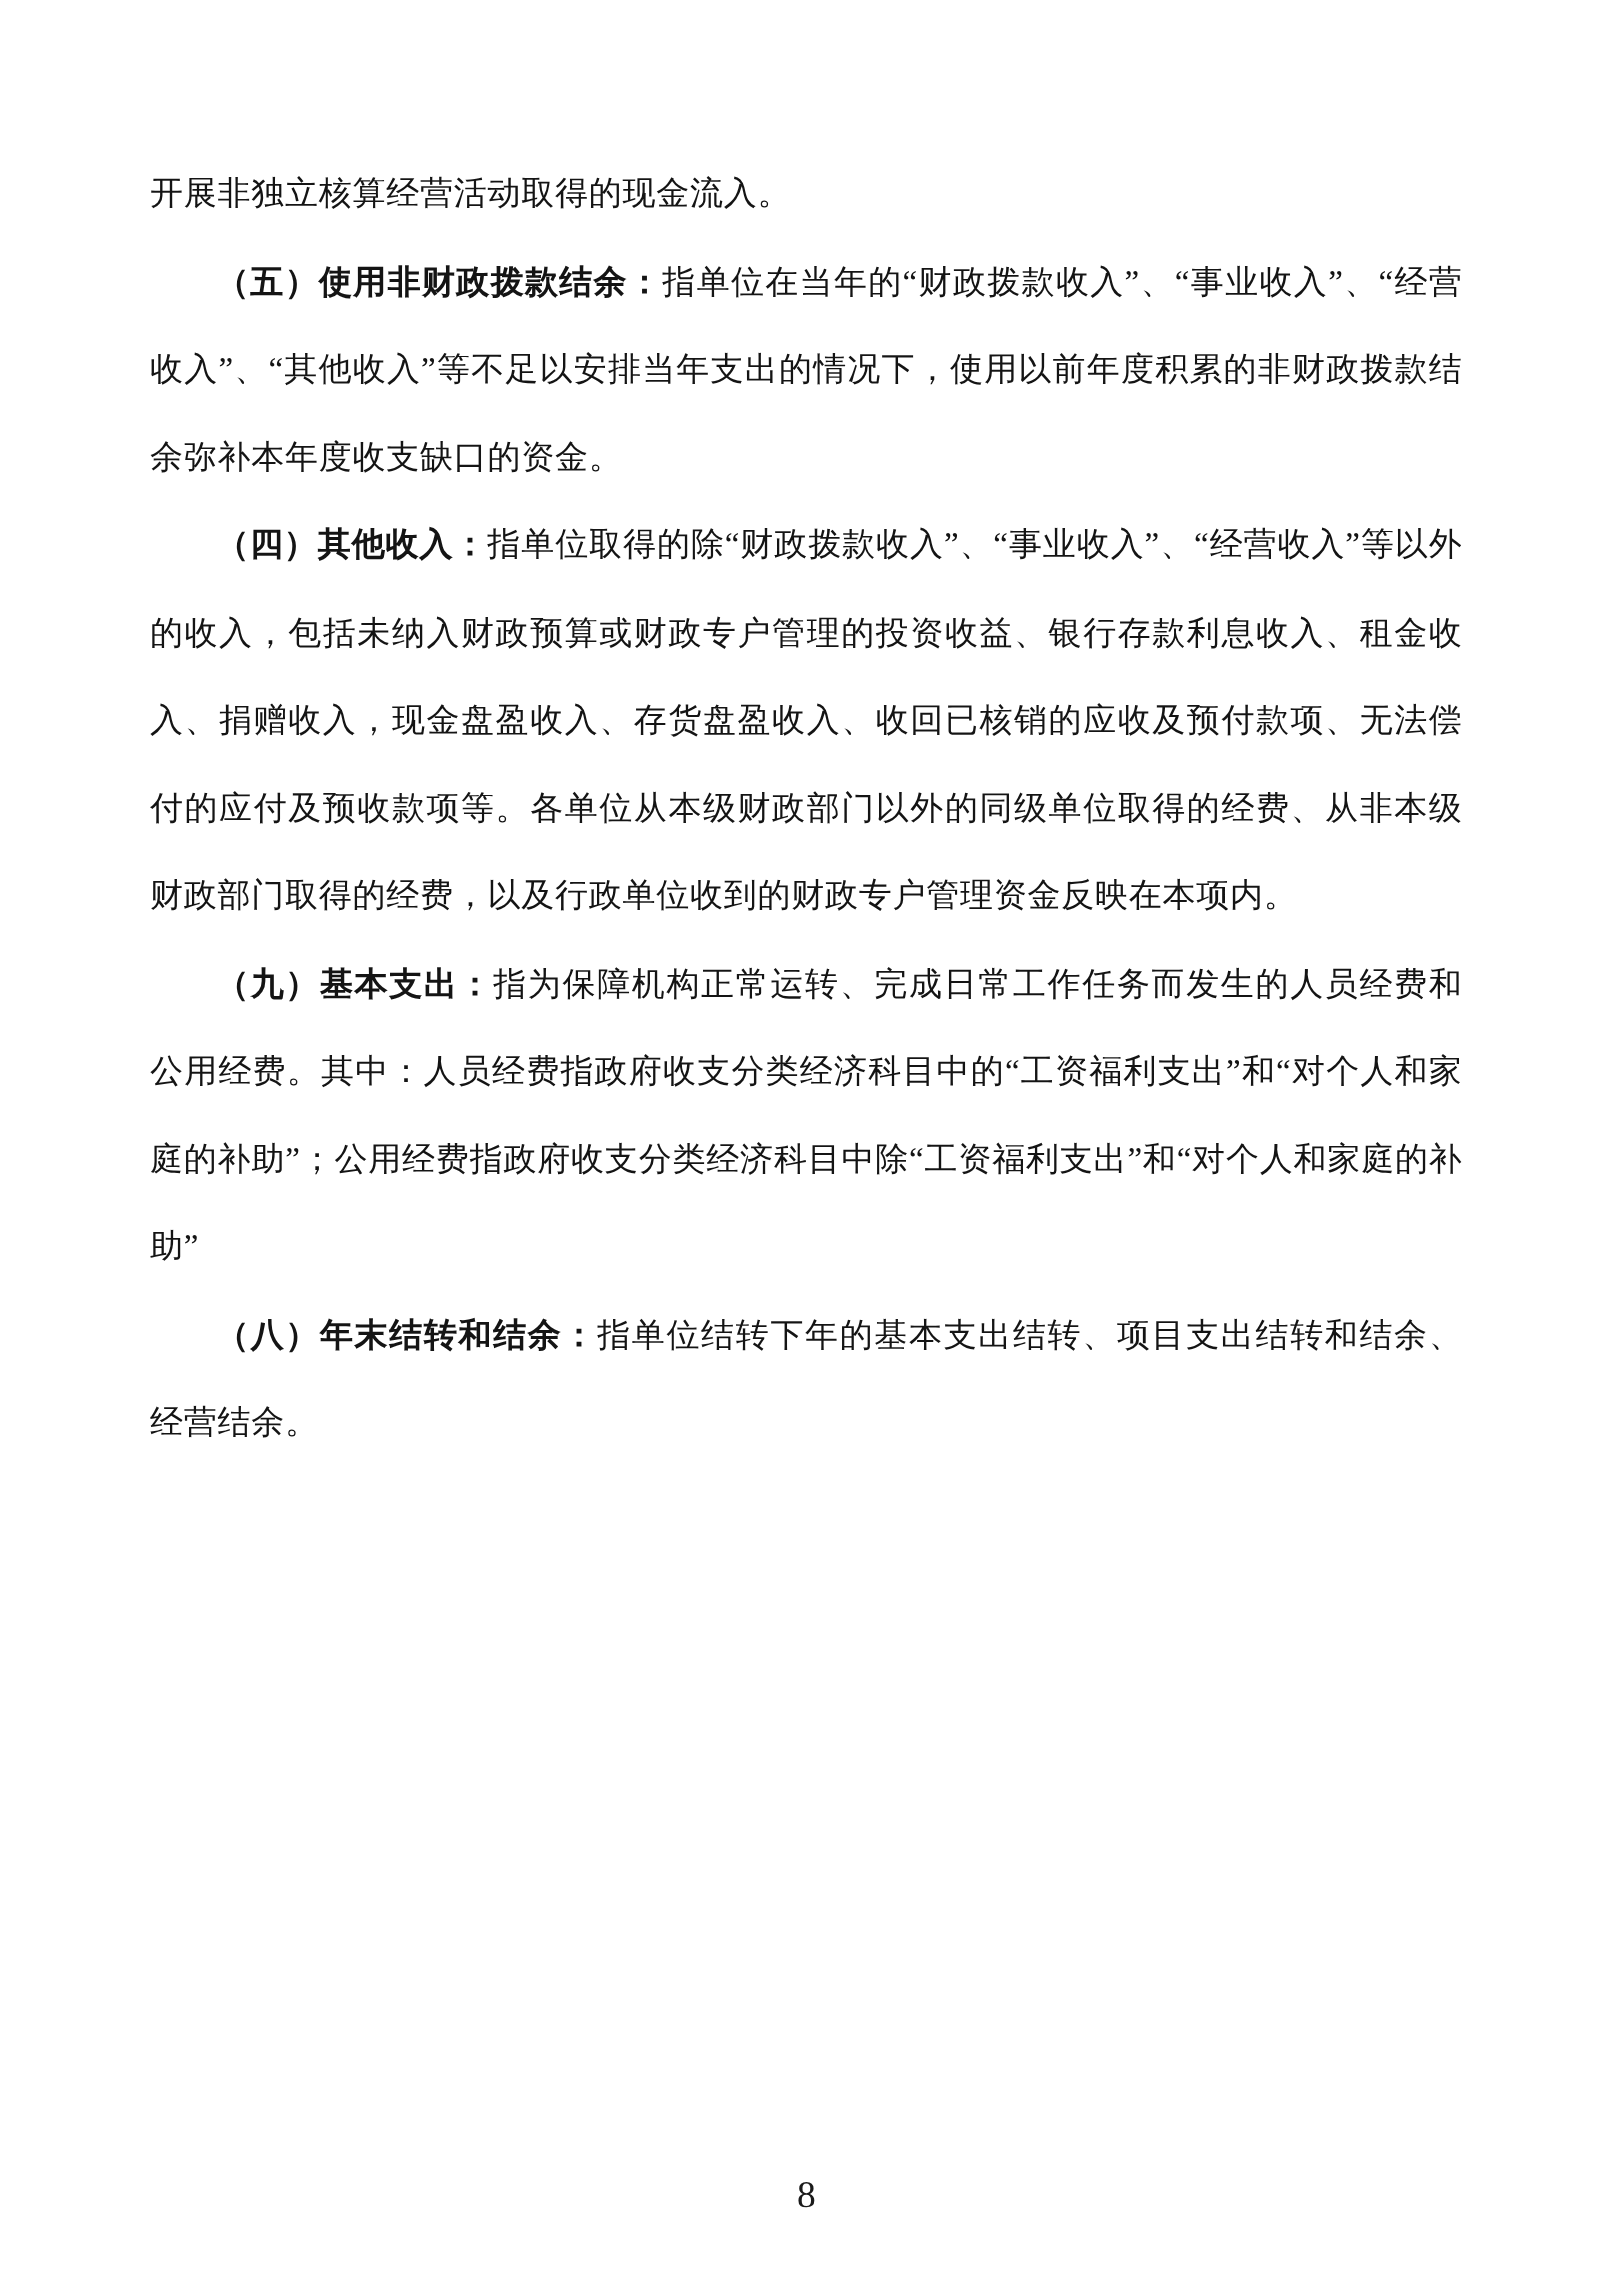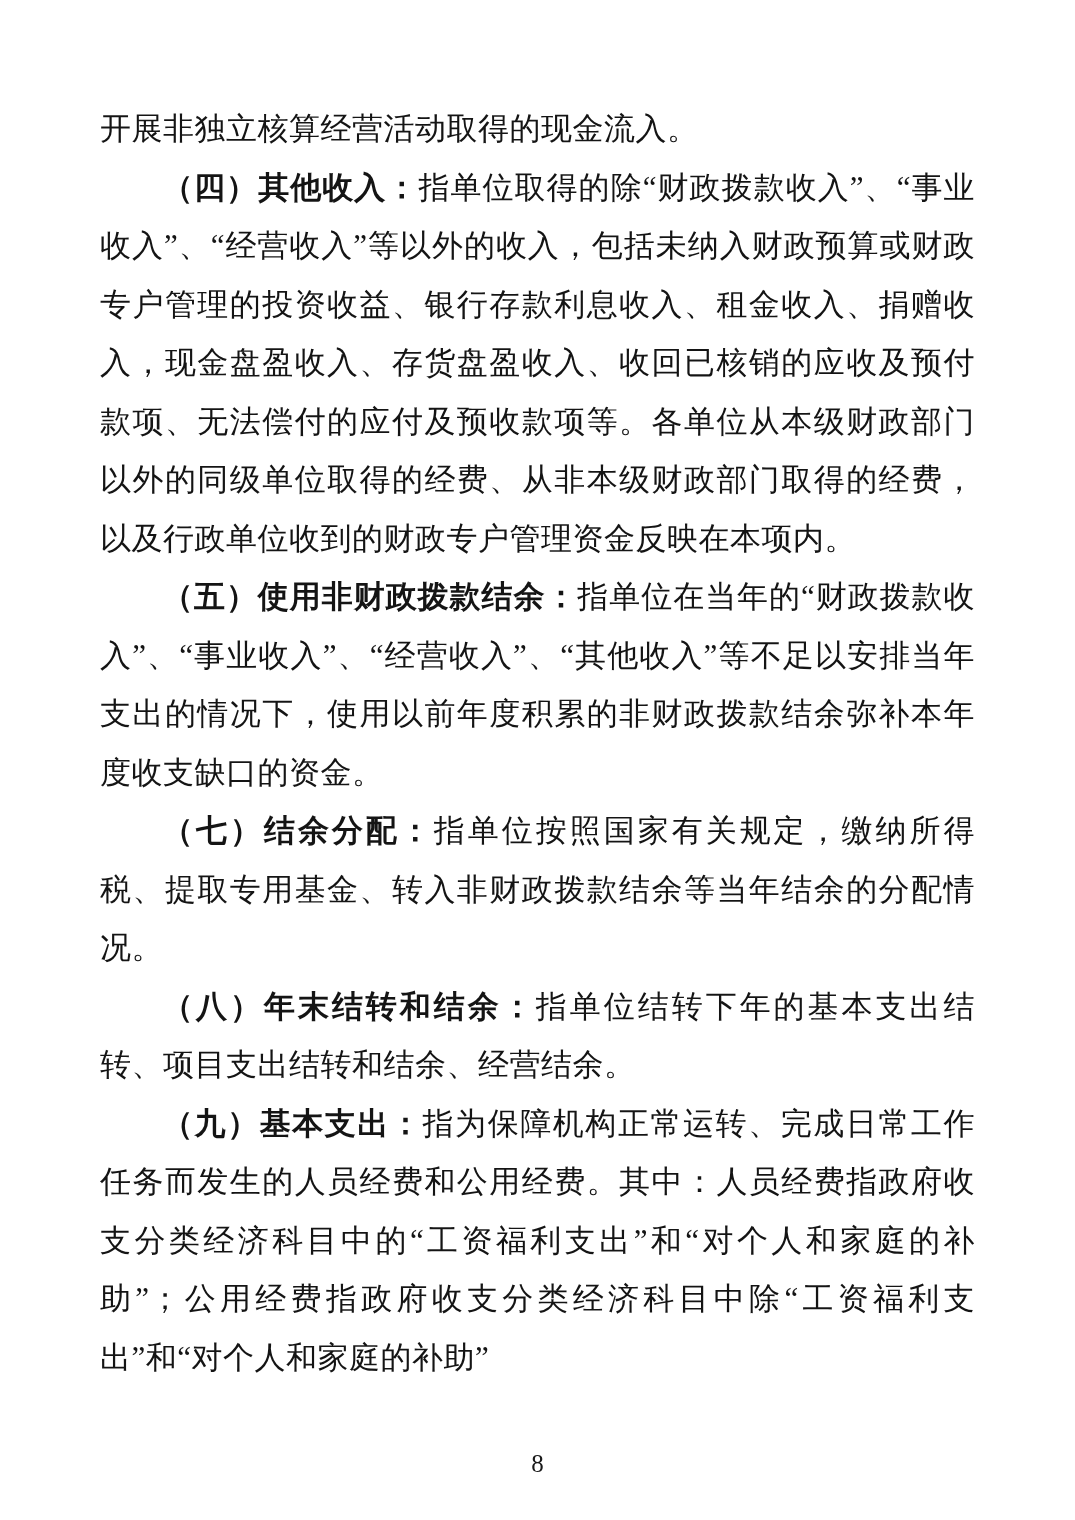--- a/index.html
+++ b/index.html
@@ -15,21 +15,21 @@
     box-sizing: border-box;
     overflow: hidden;
     font-family: "Liberation Serif", "DejaVu Serif", serif;
     color: #141414;
   }
   .text-block {
     position: absolute;
     top: 100px;
     left: 100px;
     width: 875px;
-    font-size: 31px;
+    font-size: 22px;
     line-height: 58.5px;
     letter-spacing: 0.5px;
   }
   .para {
     margin: 0;
     text-align: justify;
     text-justify: inter-character;
     text-indent: 2em;
   }
   .para.no-indent {
@@ -50,27 +50,26 @@
   }
 </style>
 </head>
 <body>
 
 <div class="page">
   <div class="text-block">
 
     <p class="para no-indent"><span class="para-body">开展非独立核算经营活动取得的现金流入。</span></p>
 
+    <p class="para"><span class="para-heading">（五）使用非财政拨款结余：</span><span class="para-body">指单位在当年的“财政拨款收入”、“事业收入”、“经营收入”、“其他收入”等不足以安排当年支出的情况下，使用以前年度积累的非财政拨款结余弥补本年度收支缺口的资金。</span></p>
+
     <p class="para"><span class="para-heading">（四）其他收入：</span><span class="para-body">指单位取得的除“财政拨款收入”、“事业收入”、“经营收入”等以外的收入，包括未纳入财政预算或财政专户管理的投资收益、银行存款利息收入、租金收入、捐赠收入，现金盘盈收入、存货盘盈收入、收回已核销的应收及预付款项、无法偿付的应付及预收款项等。各单位从本级财政部门以外的同级单位取得的经费、从非本级财政部门取得的经费，以及行政单位收到的财政专户管理资金反映在本项内。</span></p>
 
-    <p class="para"><span class="para-heading">（五）使用非财政拨款结余：</span><span class="para-body">指单位在当年的“财政拨款收入”、“事业收入”、“经营收入”、“其他收入”等不足以安排当年支出的情况下，使用以前年度积累的非财政拨款结余弥补本年度收支缺口的资金。</span></p>
 
 
-    <p class="para"><span class="para-heading">（七）结余分配：</span><span class="para-body">指单位按照国家有关规定，缴纳所得税、提取专用基金、转入非财政拨款结余等当年结余的分配情况。</span></p>
+    <p class="para"><span class="para-heading">（九）基本支出：</span><span class="para-body">指为保障机构正常运转、完成日常工作任务而发生的人员经费和公用经费。其中：人员经费指政府收支分类经济科目中的“工资福利支出”和“对个人和家庭的补助”；公用经费指政府收支分类经济科目中除“工资福利支出”和“对个人和家庭的补助”</span></p>
 
     <p class="para"><span class="para-heading">（八）年末结转和结余：</span><span class="para-body">指单位结转下年的基本支出结转、项目支出结转和结余、经营结余。</span></p>
-
-    <p class="para"><span class="para-heading">（九）基本支出：</span><span class="para-body">指为保障机构正常运转、完成日常工作任务而发生的人员经费和公用经费。其中：人员经费指政府收支分类经济科目中的“工资福利支出”和“对个人和家庭的补助”；公用经费指政府收支分类经济科目中除“工资福利支出”和“对个人和家庭的补助”</span></p>
 
   </div>
 
   <div class="page-number">8</div>
 </div>
 
 </body></html>

